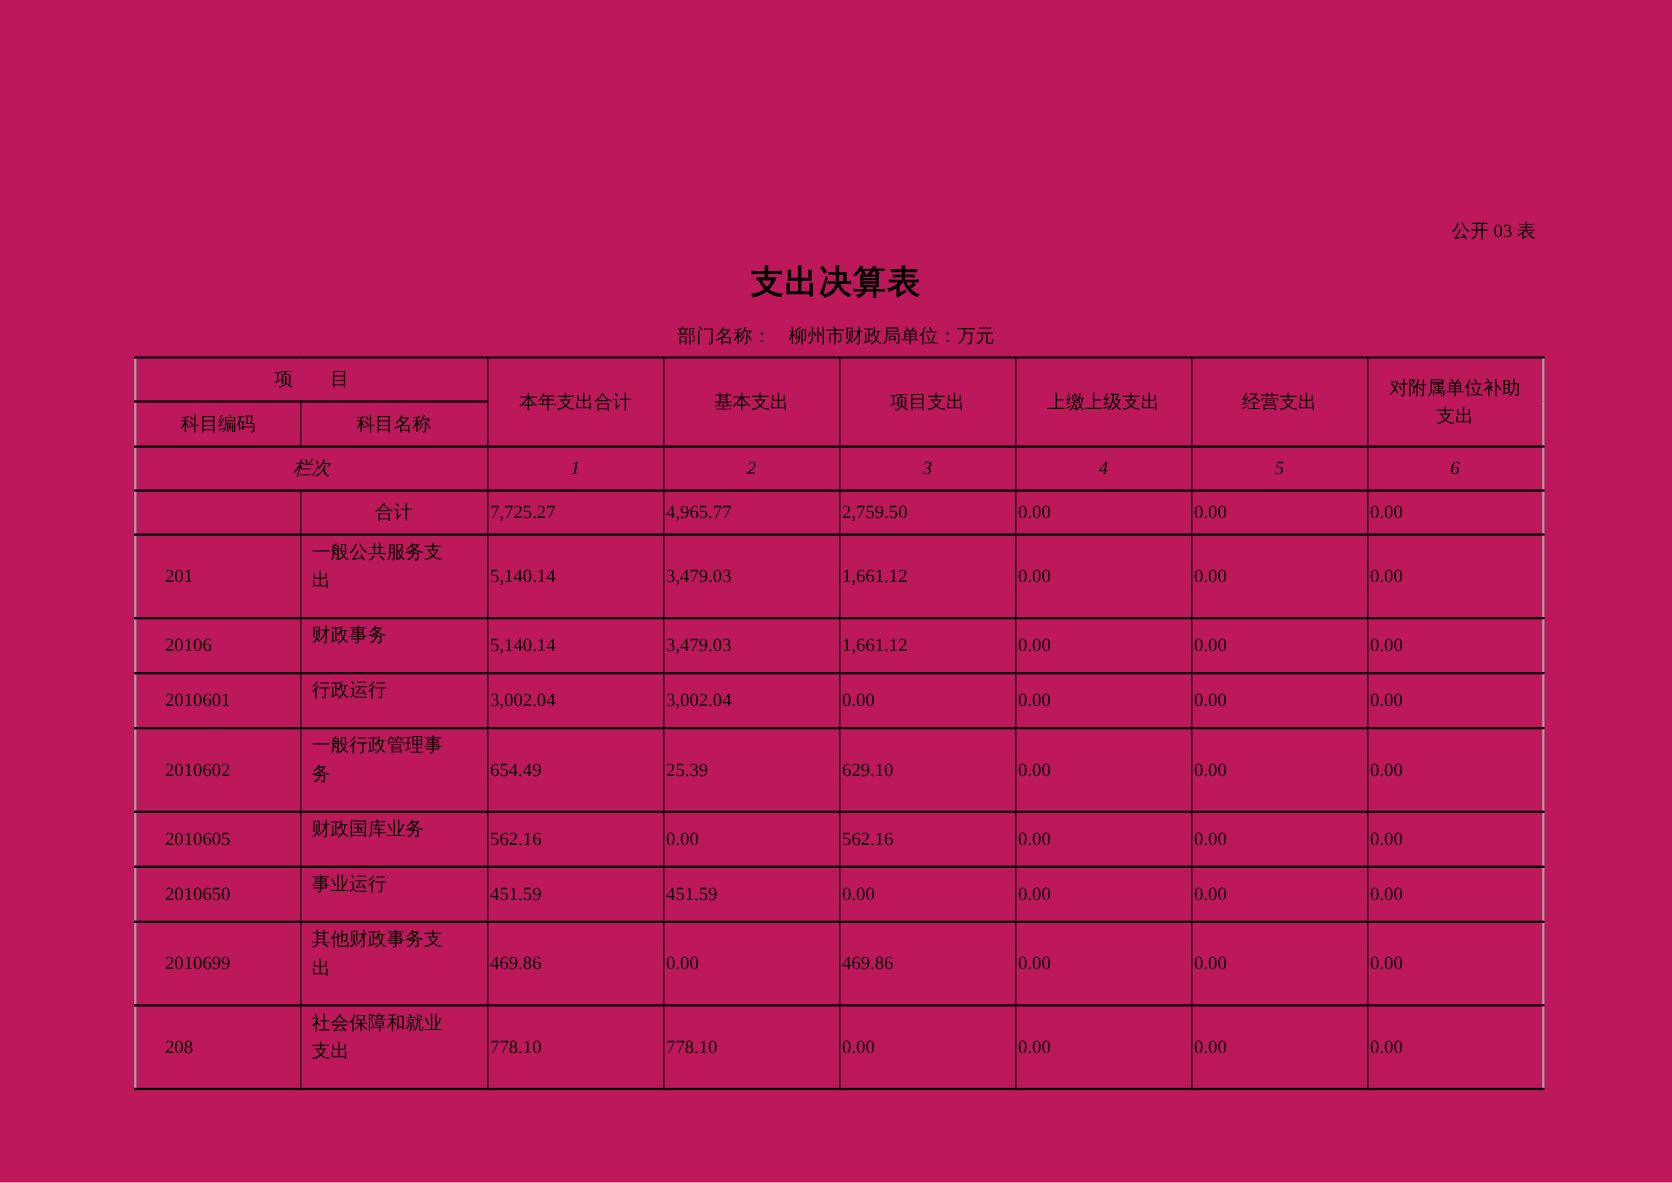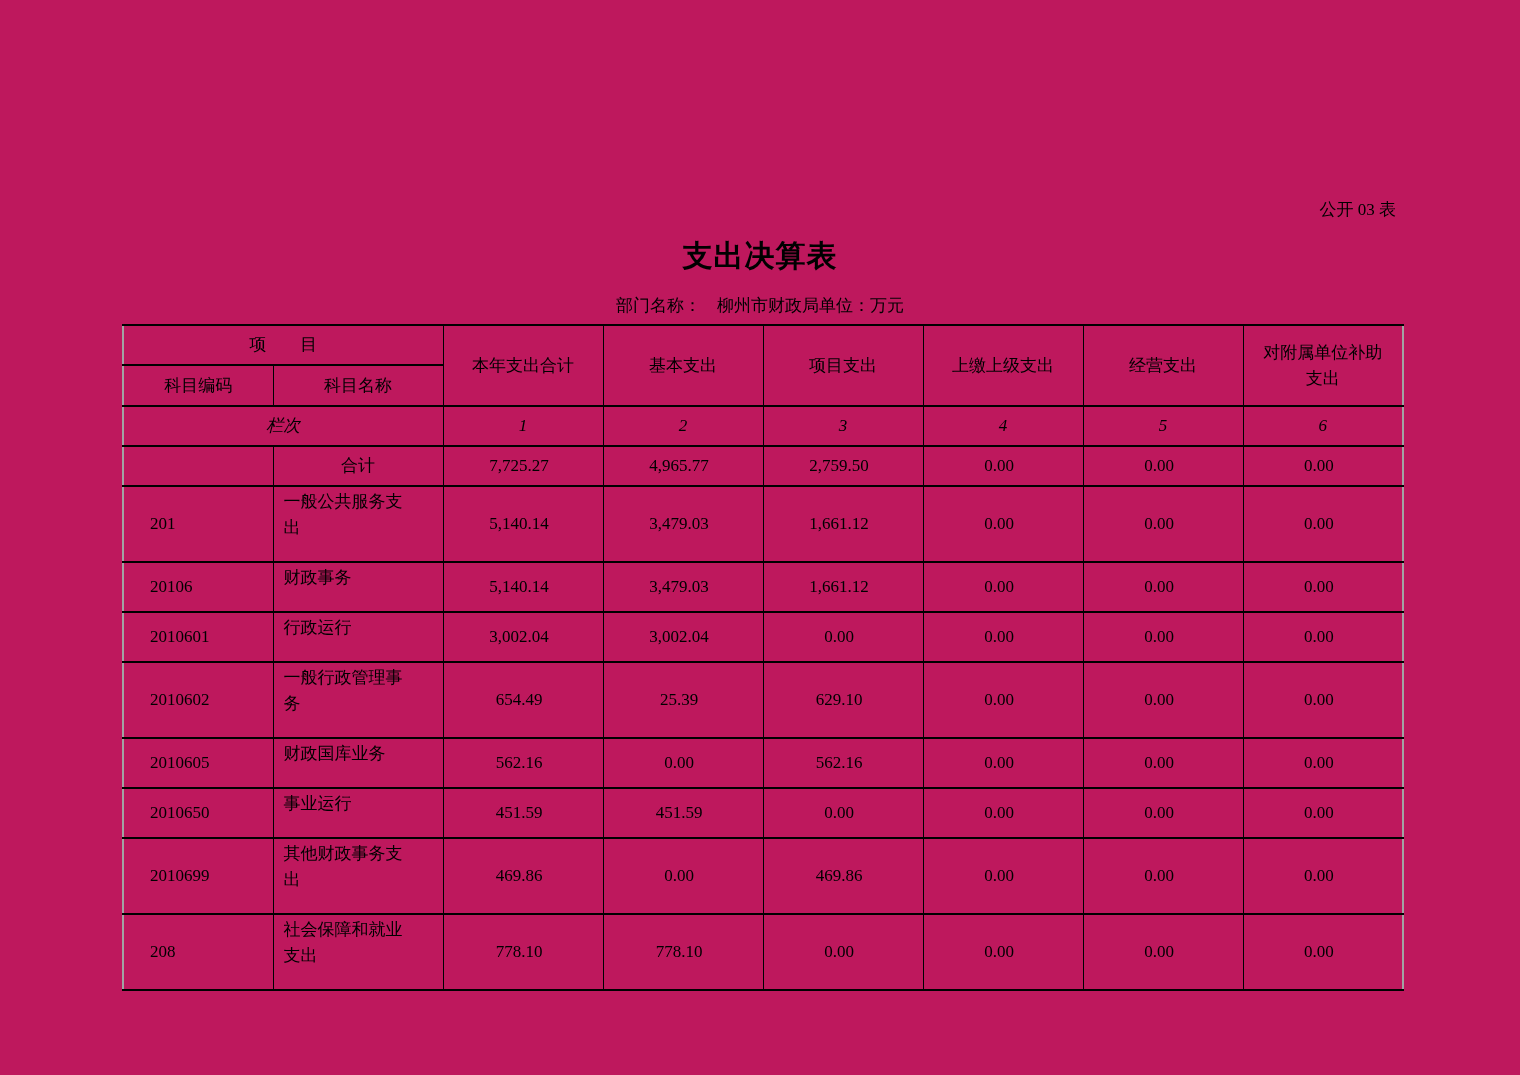--- a/index.html
+++ b/index.html
@@ -64,21 +64,21 @@
   tr.header-top { height: 40px; }
   tr.header-sub { height: 41px; }
   tr.index-row  { height: 40px; }
   .fin-table tbody tr { height: 40px; }
   .fin-table th { text-align: center; }
   .wrap-header { white-space: pre-line; }
   td.index-cell, td.index-label { text-align: center; font-style: italic; }
   td.code-cell { text-align: left; padding-left: 26px; }
   td.name-cell { text-align: left; padding: 2px 34px 20px 10px; }
   td.name-cell.total-name { text-align: center; padding: 2px 10px; }
-  td.num-cell { text-align: center; padding-right: 10px; white-space: nowrap; }
+  td.num-cell { text-align: left; padding-right: 10px; white-space: nowrap; }
 </style>
 </head>
 <body>
 
 <div class="page">
 
   <div class="form-code">公开 03 表</div>
 
   <div class="doc-title">支出决算表</div>
 

